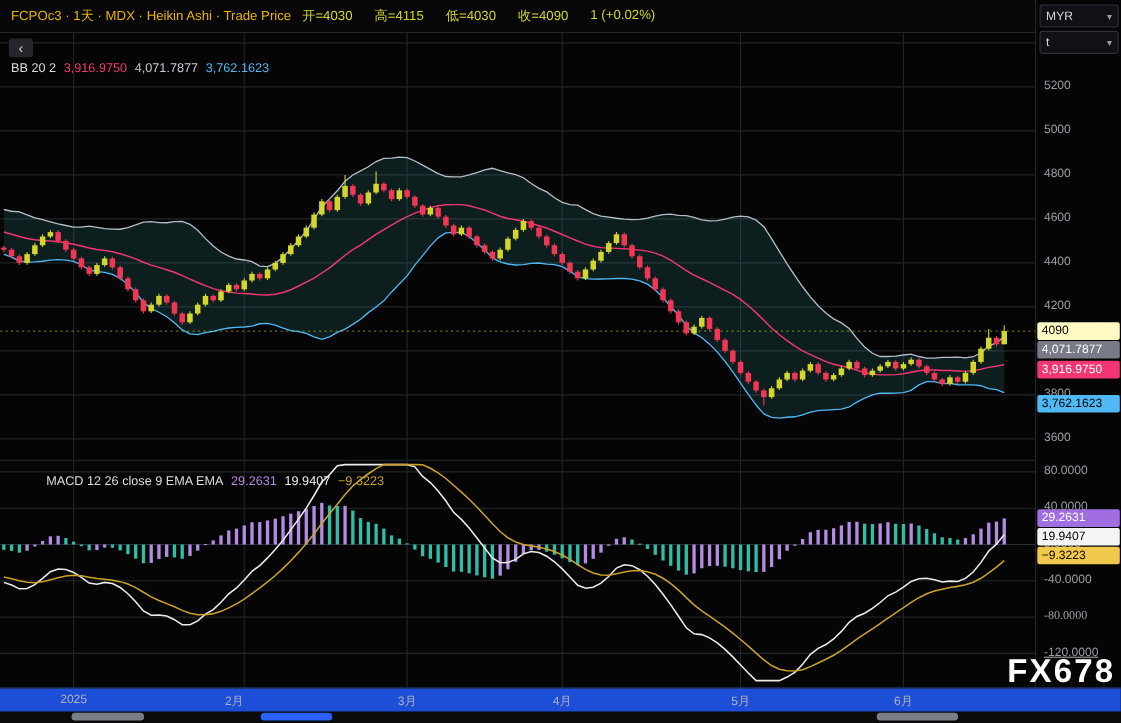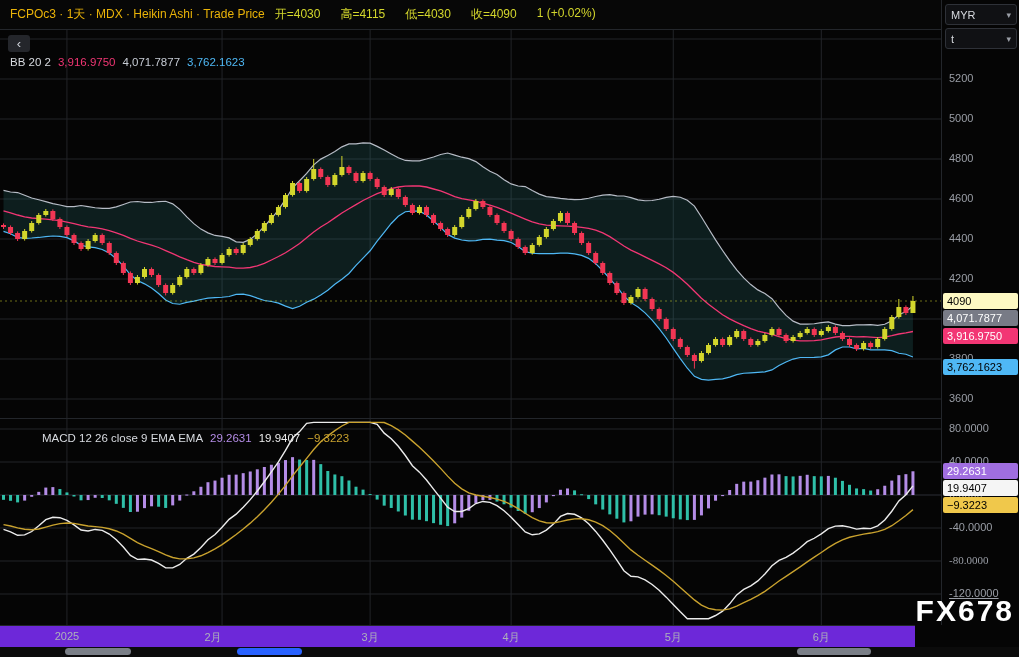--- a/index.html
+++ b/index.html
@@ -26,22 +26,22 @@
   #scale{position:absolute;left:941px;top:0;width:78px;height:625px;box-sizing:border-box;
        border-left:1px solid #23262b;background:#050505;}
   .tick{position:absolute;left:7px;font-size:11px;color:#9a9ea6;white-space:nowrap;}
   .plabel{position:absolute;left:1px;width:75px;height:16px;box-sizing:border-box;z-index:3;
        font-size:11px;line-height:16px;border-radius:2px;padding-left:4px;font-weight:500;white-space:nowrap;}
   .dd{position:absolute;left:3px;width:72px;height:21px;box-sizing:border-box;background:#101114;
        border:1px solid #2e3138;border-radius:3px;display:flex;align-items:center;
        justify-content:space-between;padding:0 5px;font-size:11px;color:#d6d9de;cursor:pointer;z-index:4;}
   #dd-cur{top:4px;}#dd-unit{top:28px;}
   .chev{color:#9a9ea6;font-size:9px;}
-  #time-axis{position:absolute;left:0;top:625px;width:915px;height:22px;box-sizing:border-box;
-       border-top:1px solid #23262b;background:#6d28d9;}
+  #time-axis{position:absolute;left:0;top:625px;width:1019px;height:22px;box-sizing:border-box;
+       border-top:1px solid #23262b;background:#1d4ed8;}
   .tlabel{position:absolute;top:4px;transform:translateX(-50%);font-size:11px;color:#aeb2ba;white-space:nowrap;}
   #watermark{position:absolute;right:5px;top:594px;font-size:30px;font-weight:bold;color:#ffffff;
        letter-spacing:2px;z-index:8;margin-left:16px;}
   #scrollbar{position:absolute;left:0;top:647px;width:1019px;height:10px;background:#0b0b0b;}
   .thumb{position:absolute;top:1px;height:7px;border-radius:3.5px;}
   .thumb.gray{background:#7a7f87;}
   .thumb.blue{background:#2962ff;}
 </style>
 </head>
 <body>

